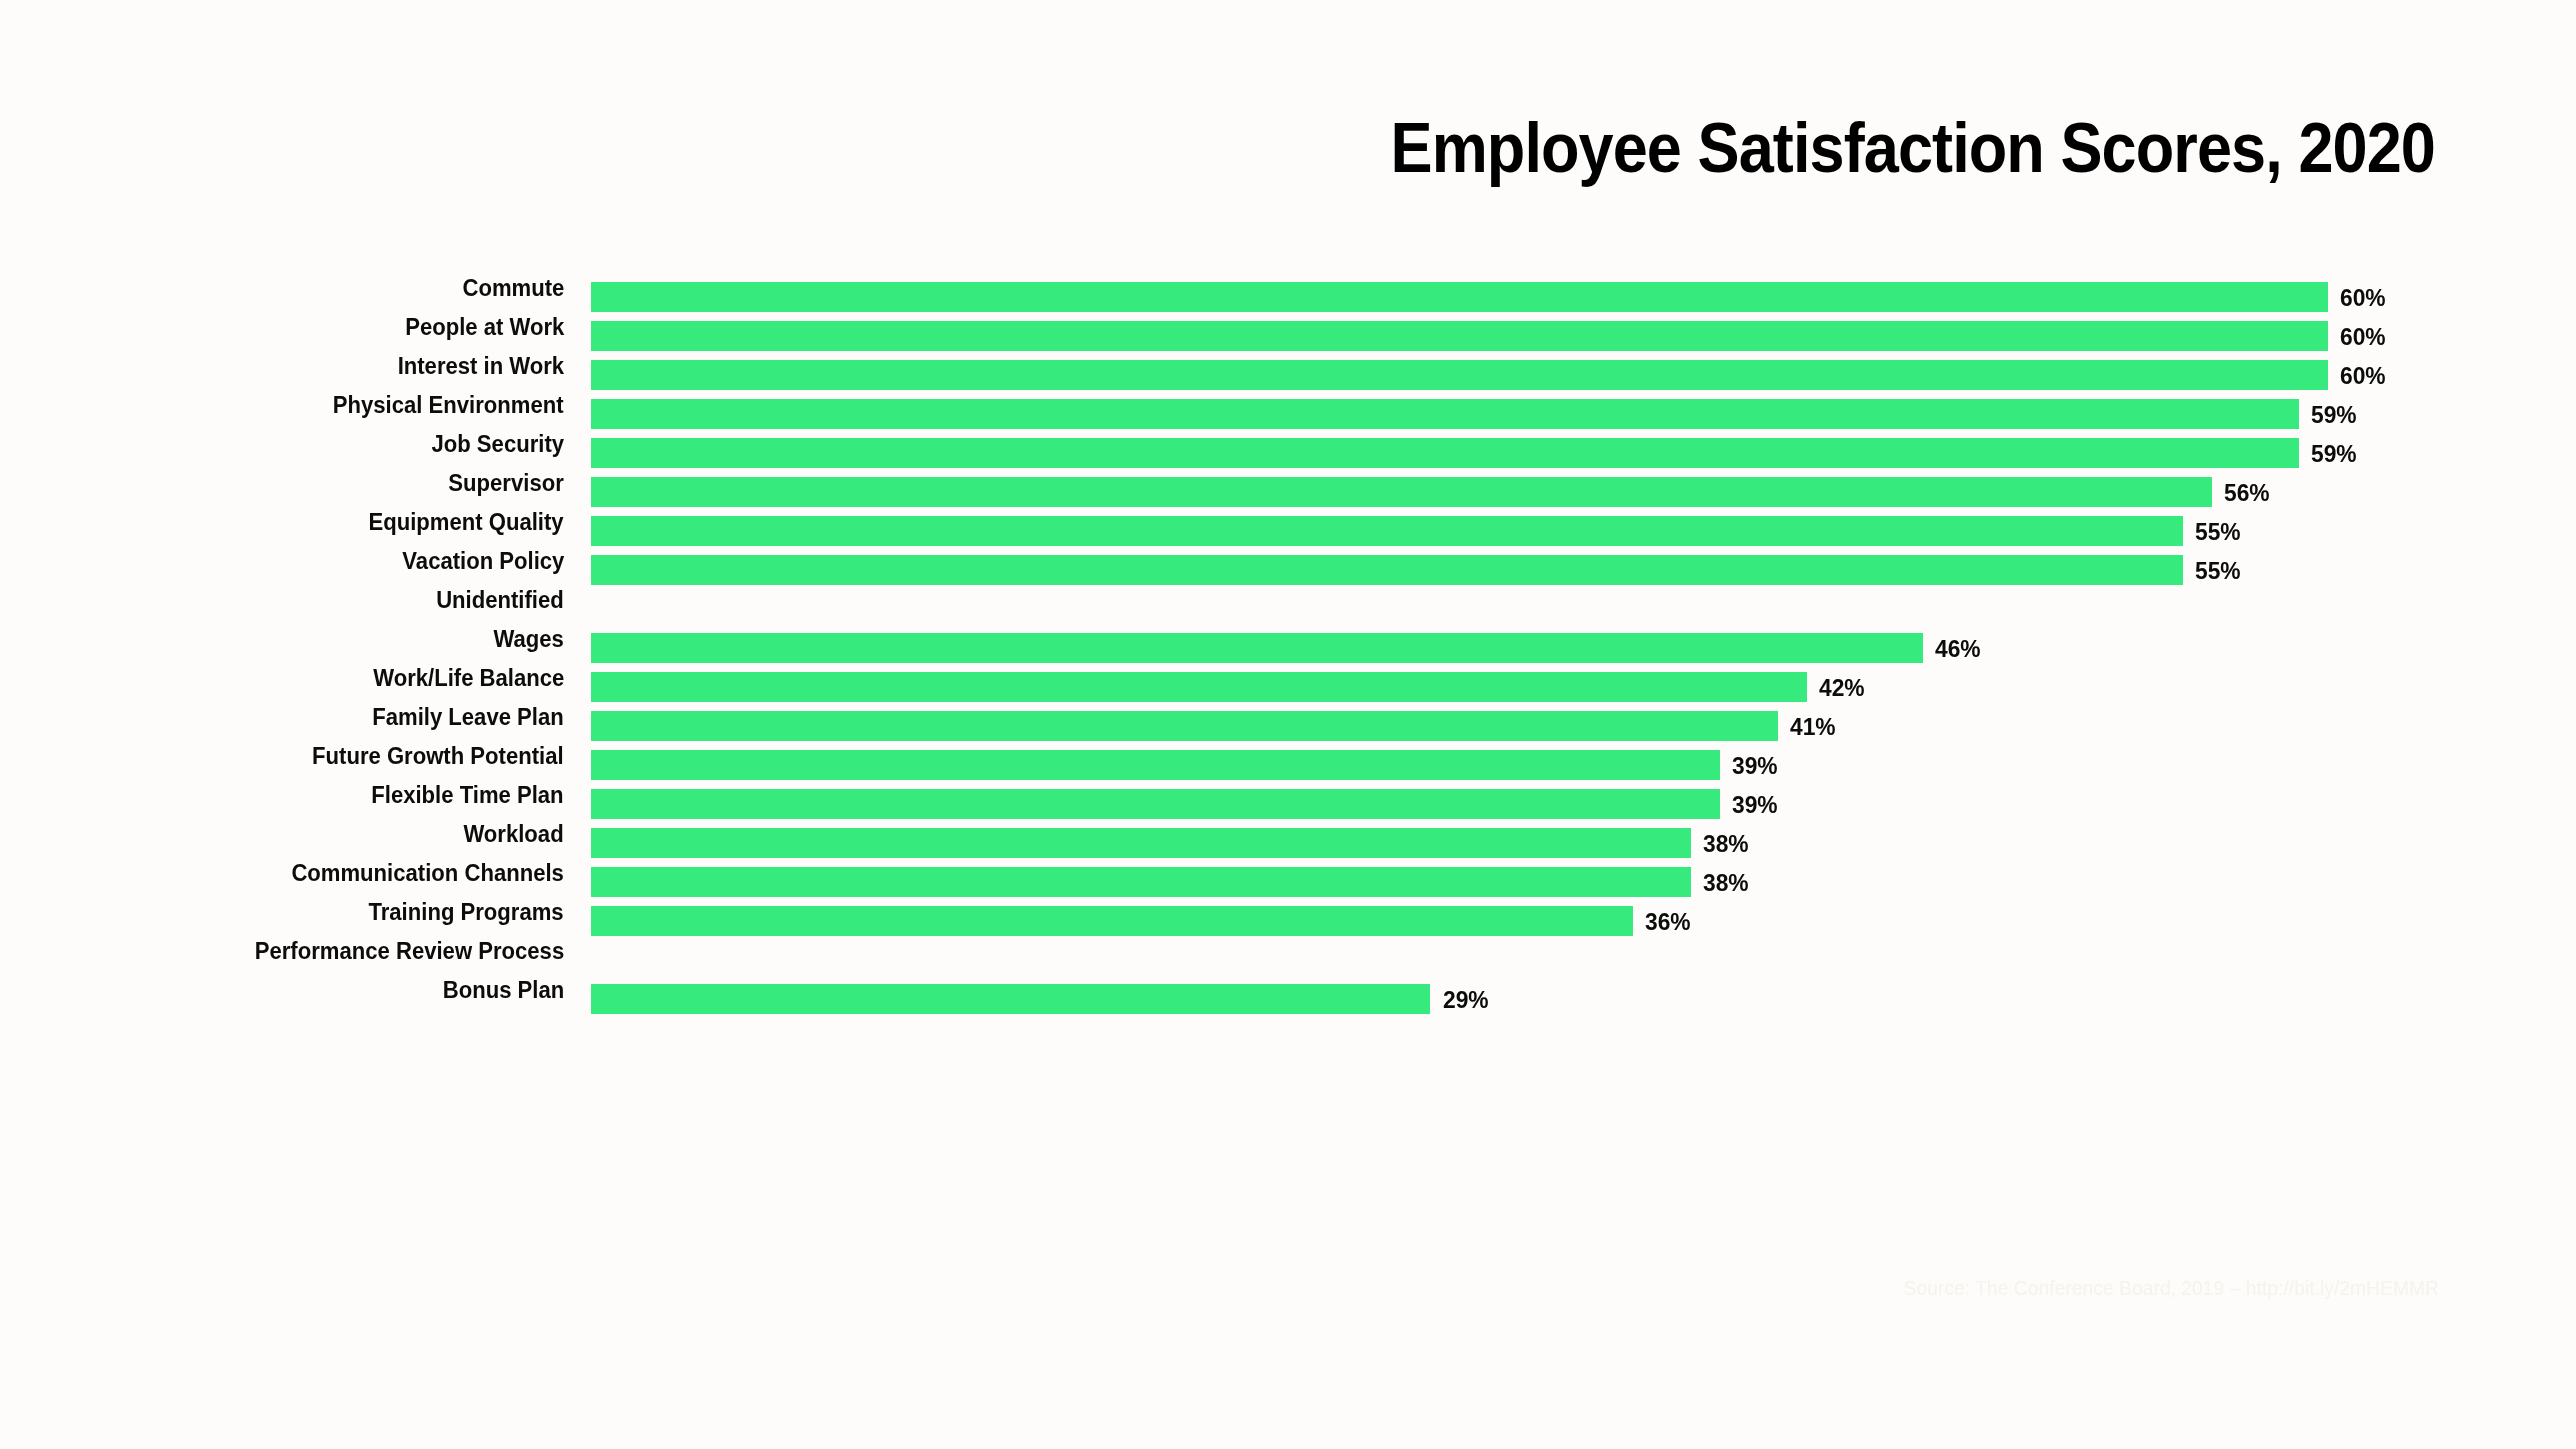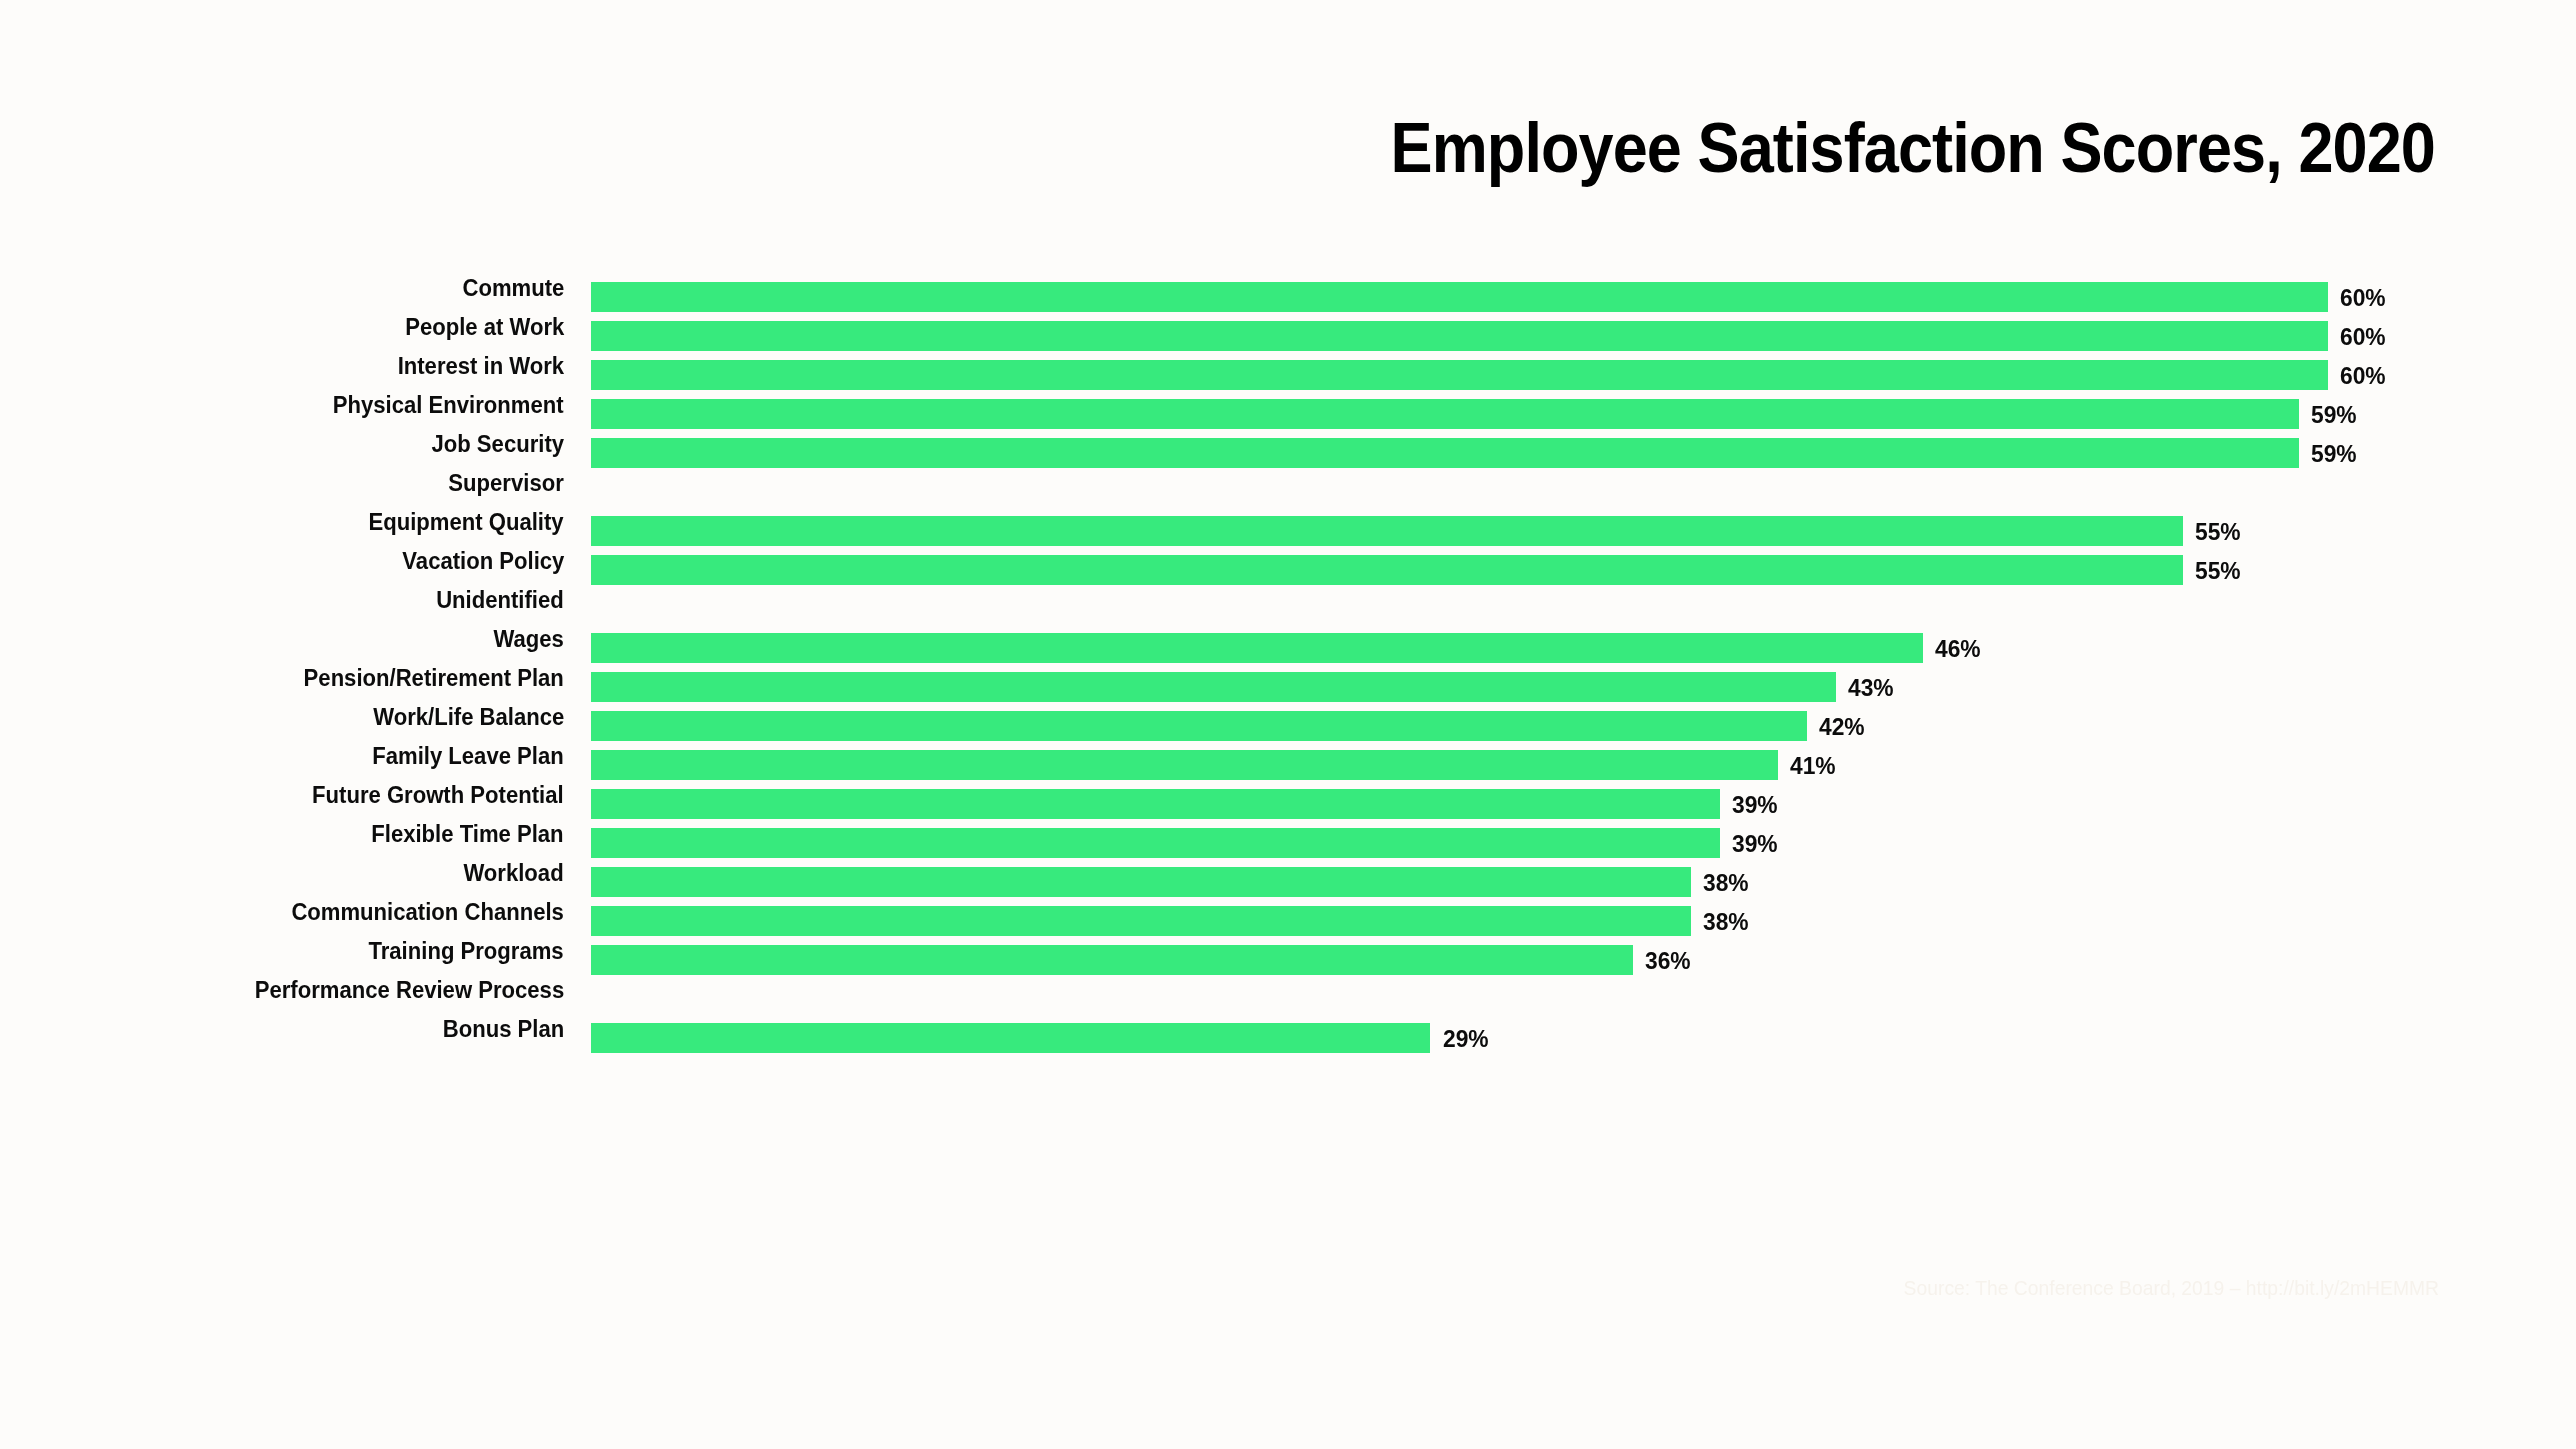--- a/index.html
+++ b/index.html
@@ -147,20 +147,24 @@
       </div>
       <div class="bar-row">
         <div class="bar-label">Job Security</div>
         <div class="bar-track">
           <div class="bar-fill" style="width: 1708px; background: rgb(55, 234, 125);"></div>
           <div class="bar-value" style="left: 1720px;">59%</div>
         </div>
       </div>
       <div class="bar-row">
         <div class="bar-label">Supervisor</div>
+        <div class="bar-track">
+          <div class="bar-fill" style="width: 1621px; background: rgb(55, 234, 125);"></div>
+          <div class="bar-value" style="left: 1633px;">56%</div>
+        </div>
       </div>
       <div class="bar-row">
         <div class="bar-label">Equipment Quality</div>
         <div class="bar-track">
           <div class="bar-fill" style="width: 1592px; background: rgb(55, 234, 125);"></div>
           <div class="bar-value" style="left: 1604px;">55%</div>
         </div>
       </div>
       <div class="bar-row">
         <div class="bar-label">Vacation Policy</div>
@@ -173,27 +177,20 @@
         <div class="bar-label">Unidentified</div>
       </div>
       <div class="bar-row">
         <div class="bar-label">Wages</div>
         <div class="bar-track">
           <div class="bar-fill" style="width: 1332px; background: rgb(55, 234, 125);"></div>
           <div class="bar-value" style="left: 1344px;">46%</div>
         </div>
       </div>
       <div class="bar-row">
-        <div class="bar-label">Pension/Retirement Plan</div>
-        <div class="bar-track">
-          <div class="bar-fill" style="width: 1245px; background: rgb(55, 234, 125);"></div>
-          <div class="bar-value" style="left: 1257px;">43%</div>
-        </div>
-      </div>
-      <div class="bar-row">
         <div class="bar-label">Work/Life Balance</div>
         <div class="bar-track">
           <div class="bar-fill" style="width: 1216px; background: rgb(55, 234, 125);"></div>
           <div class="bar-value" style="left: 1228px;">42%</div>
         </div>
       </div>
       <div class="bar-row">
         <div class="bar-label">Family Leave Plan</div>
         <div class="bar-track">
           <div class="bar-fill" style="width: 1187px; background: rgb(55, 234, 125);"></div>

